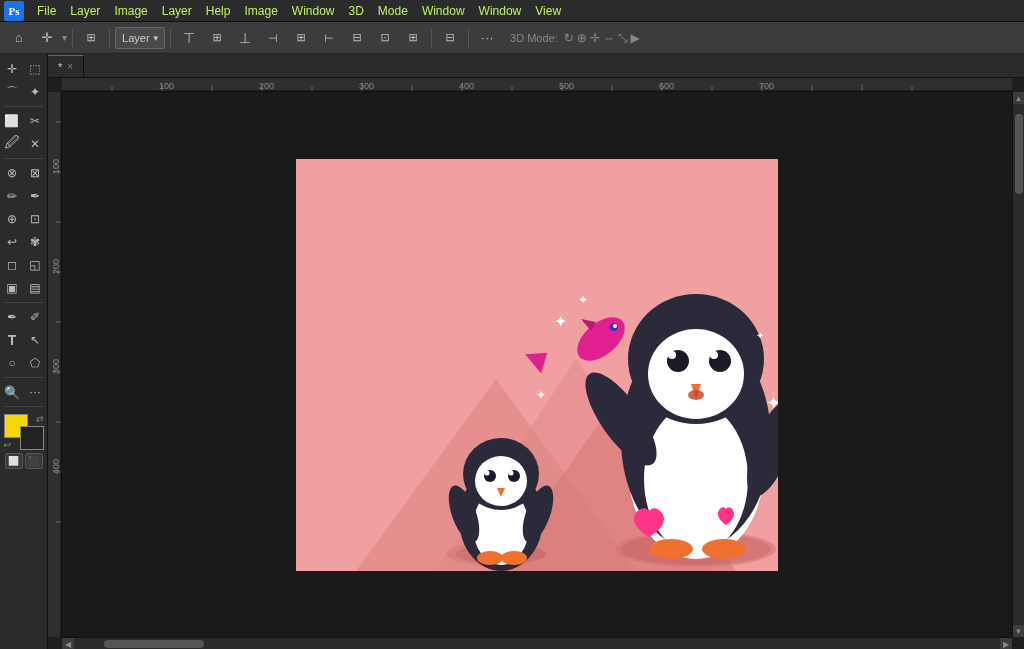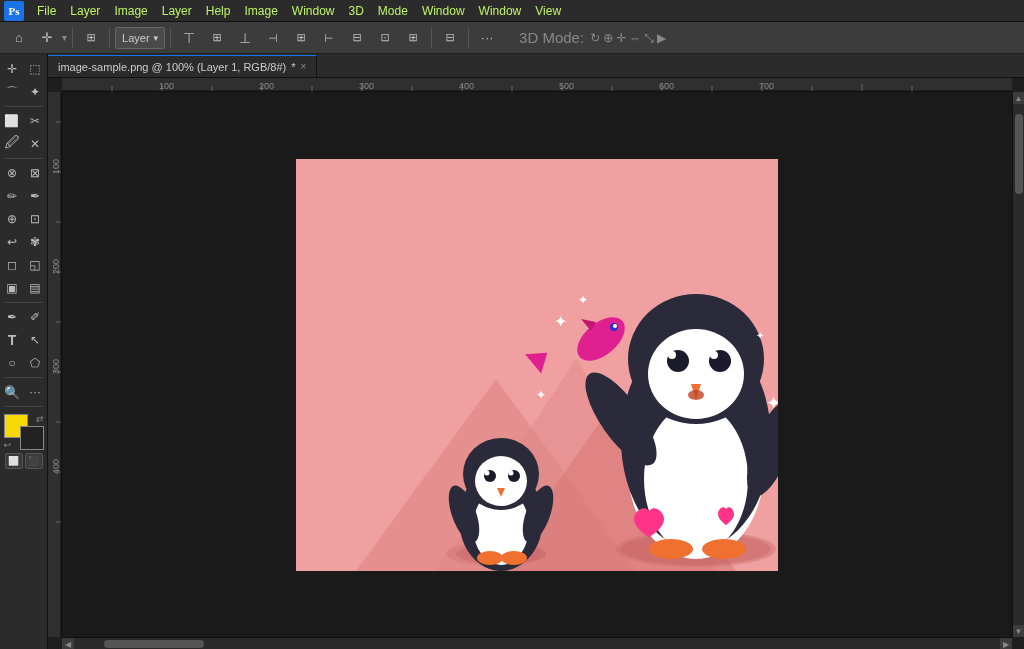--- a/index.html
+++ b/index.html
@@ -58,21 +58,21 @@
       border: 1px solid #666;
       border-radius: 2px;
       padding: 2px 6px;
       font-size: 11px;
       color: #ccc;
       cursor: pointer;
       height: 22px;
       gap: 4px;
     }
     .mode-label {
-      font-size: 15px; color: #888; margin-left: 17px;
+      font-size: 11px; color: #888; margin-left: 8px;
     }
     .mode-icons {
       display: flex; gap: 3px; margin-left: 4px;
     }
     .mode-icon {
       font-size: 12px; color: #888; cursor: pointer;
     }
 
     
     #main {
@@ -344,21 +344,20 @@
     <div class="qm-btns">
       <div class="qm-btn">⬜</div>
       <div class="qm-btn">⬛</div>
     </div>
   </div>
 
   <div class="canvas-wrap">
 
     <div id="tab-bar">
       <div class="tab active">
-        <span>image-sample.png @ 100% (Layer 1, RGB/8#)</span>
         <span>*</span>
         <span class="tab-close">×</span>
       </div>
     </div>
 
     <div class="canvas-main">
 
       <div style="position:absolute;top:0;left:14px;right:12px;height:14px;background:#2f2f2f;border-bottom:1px solid #111;z-index:2;">
         <svg width="100%" height="14" style="display:block;">
           <line x1="0" y1="13" x2="100%" y2="13" stroke="#111" stroke-width="1"></line>

